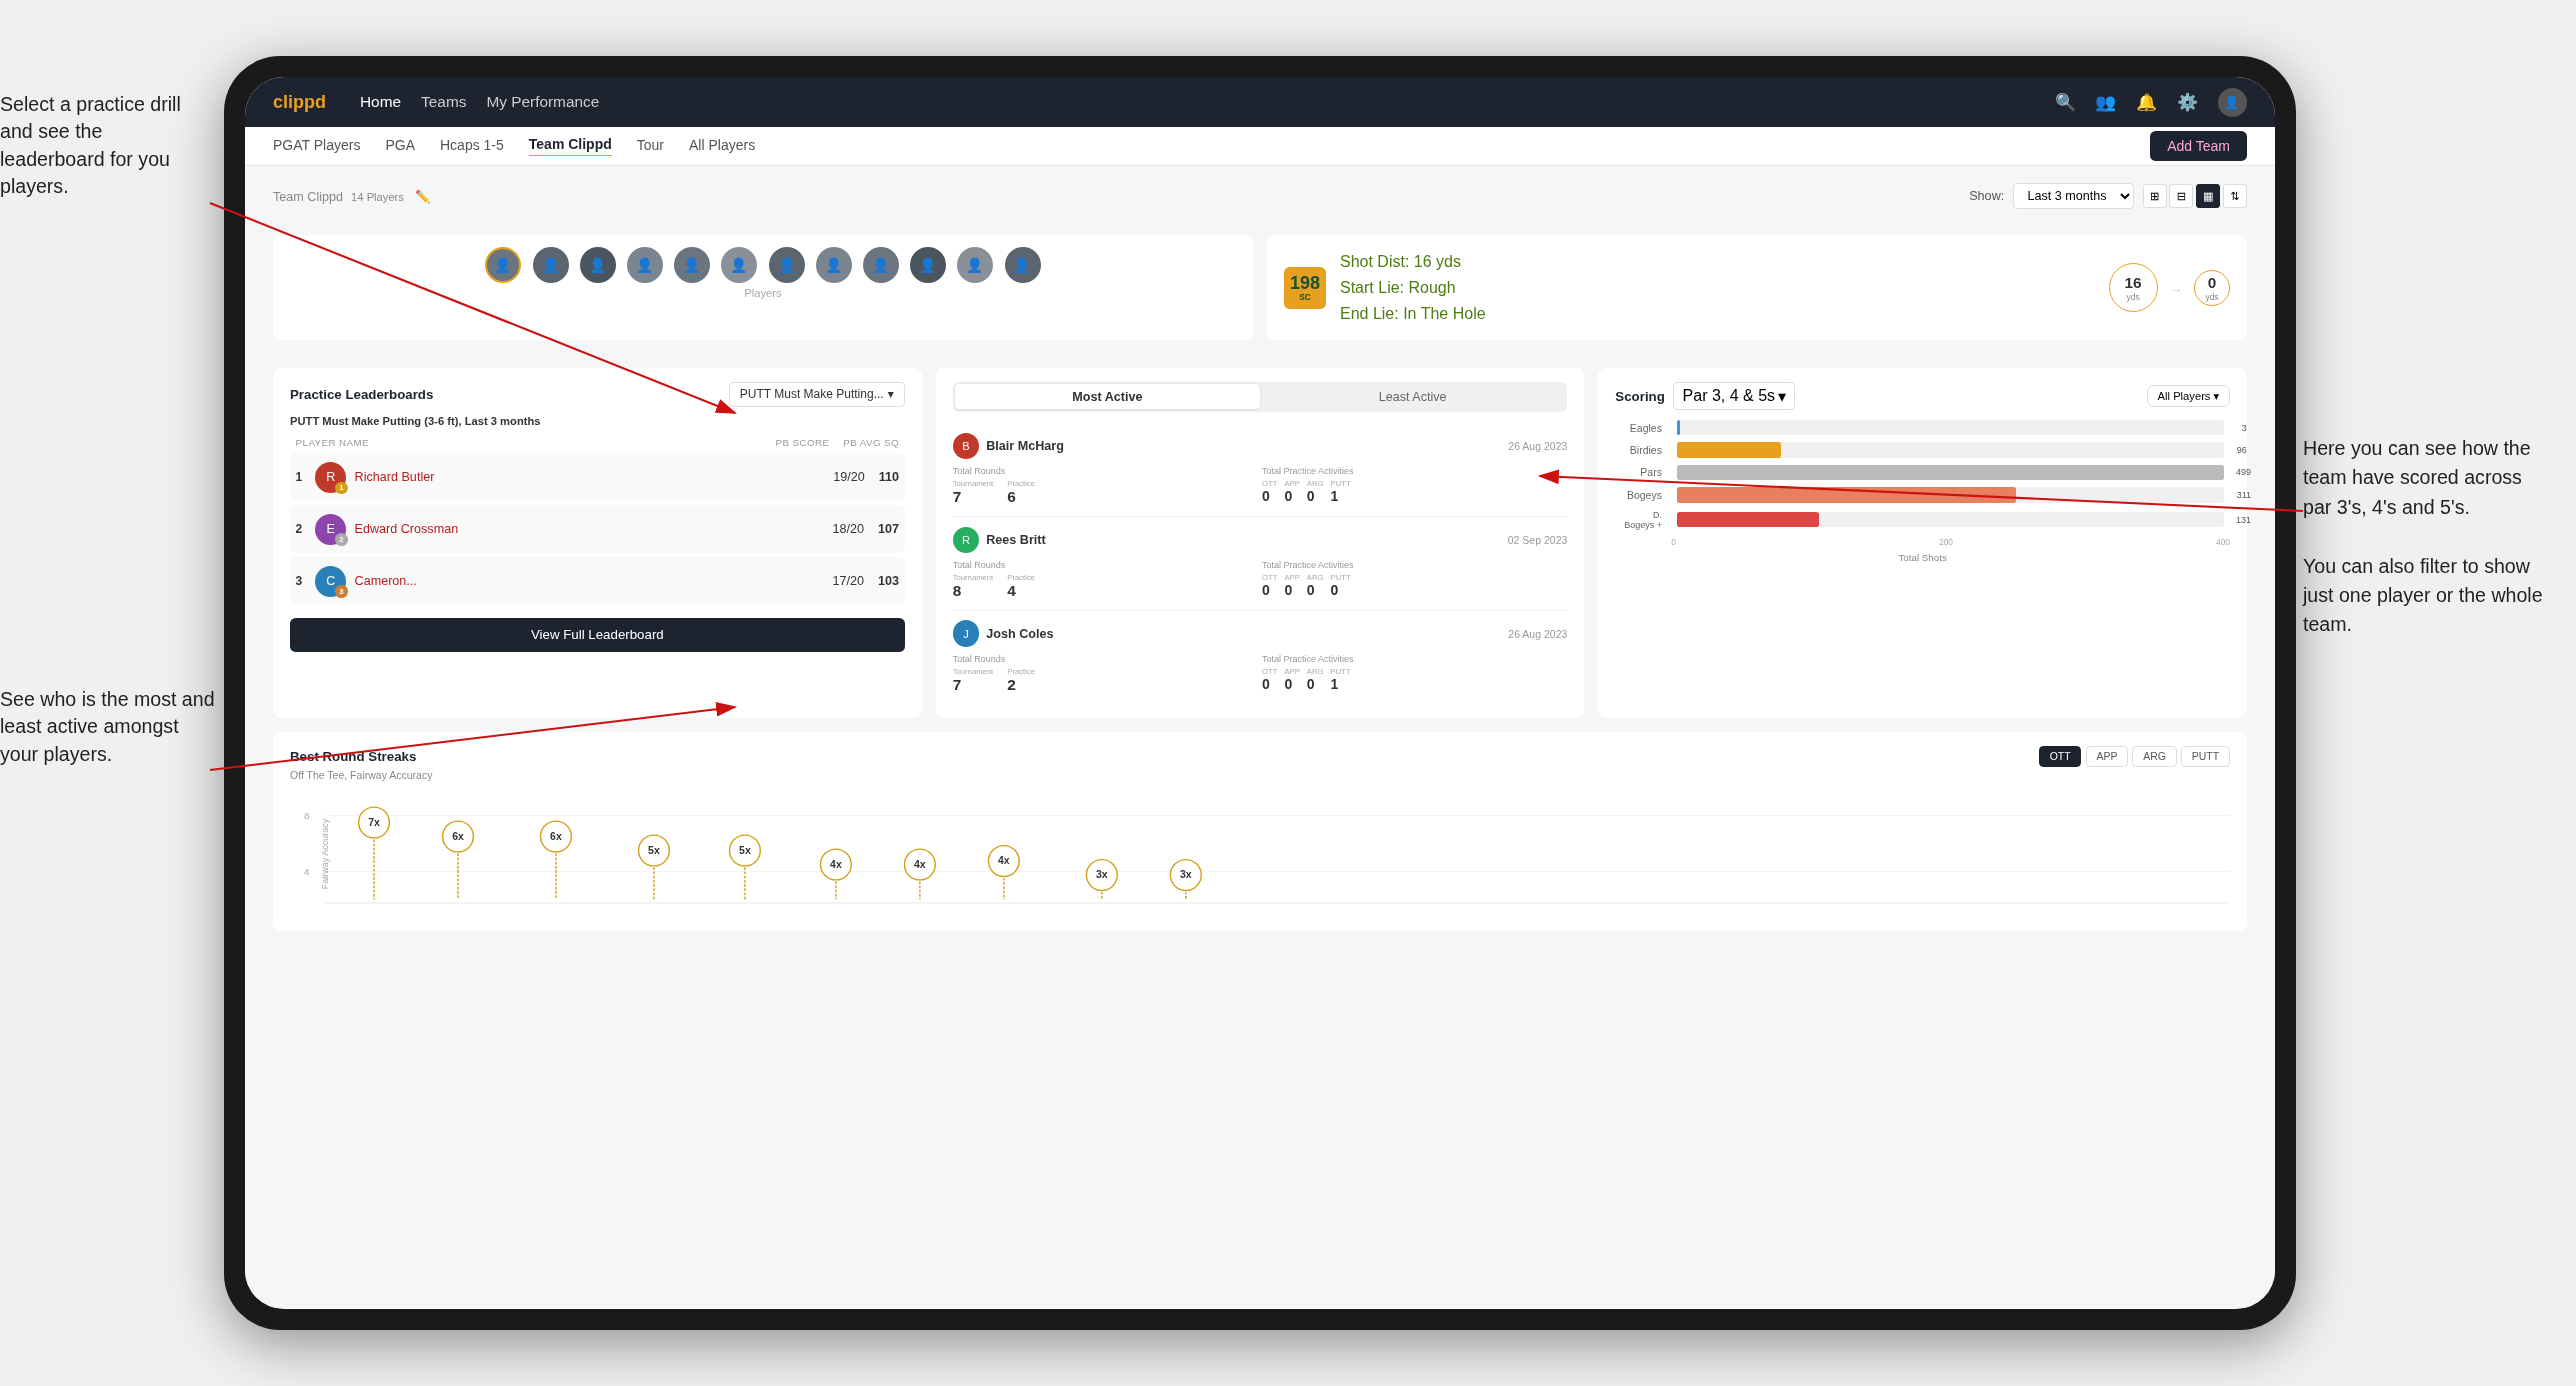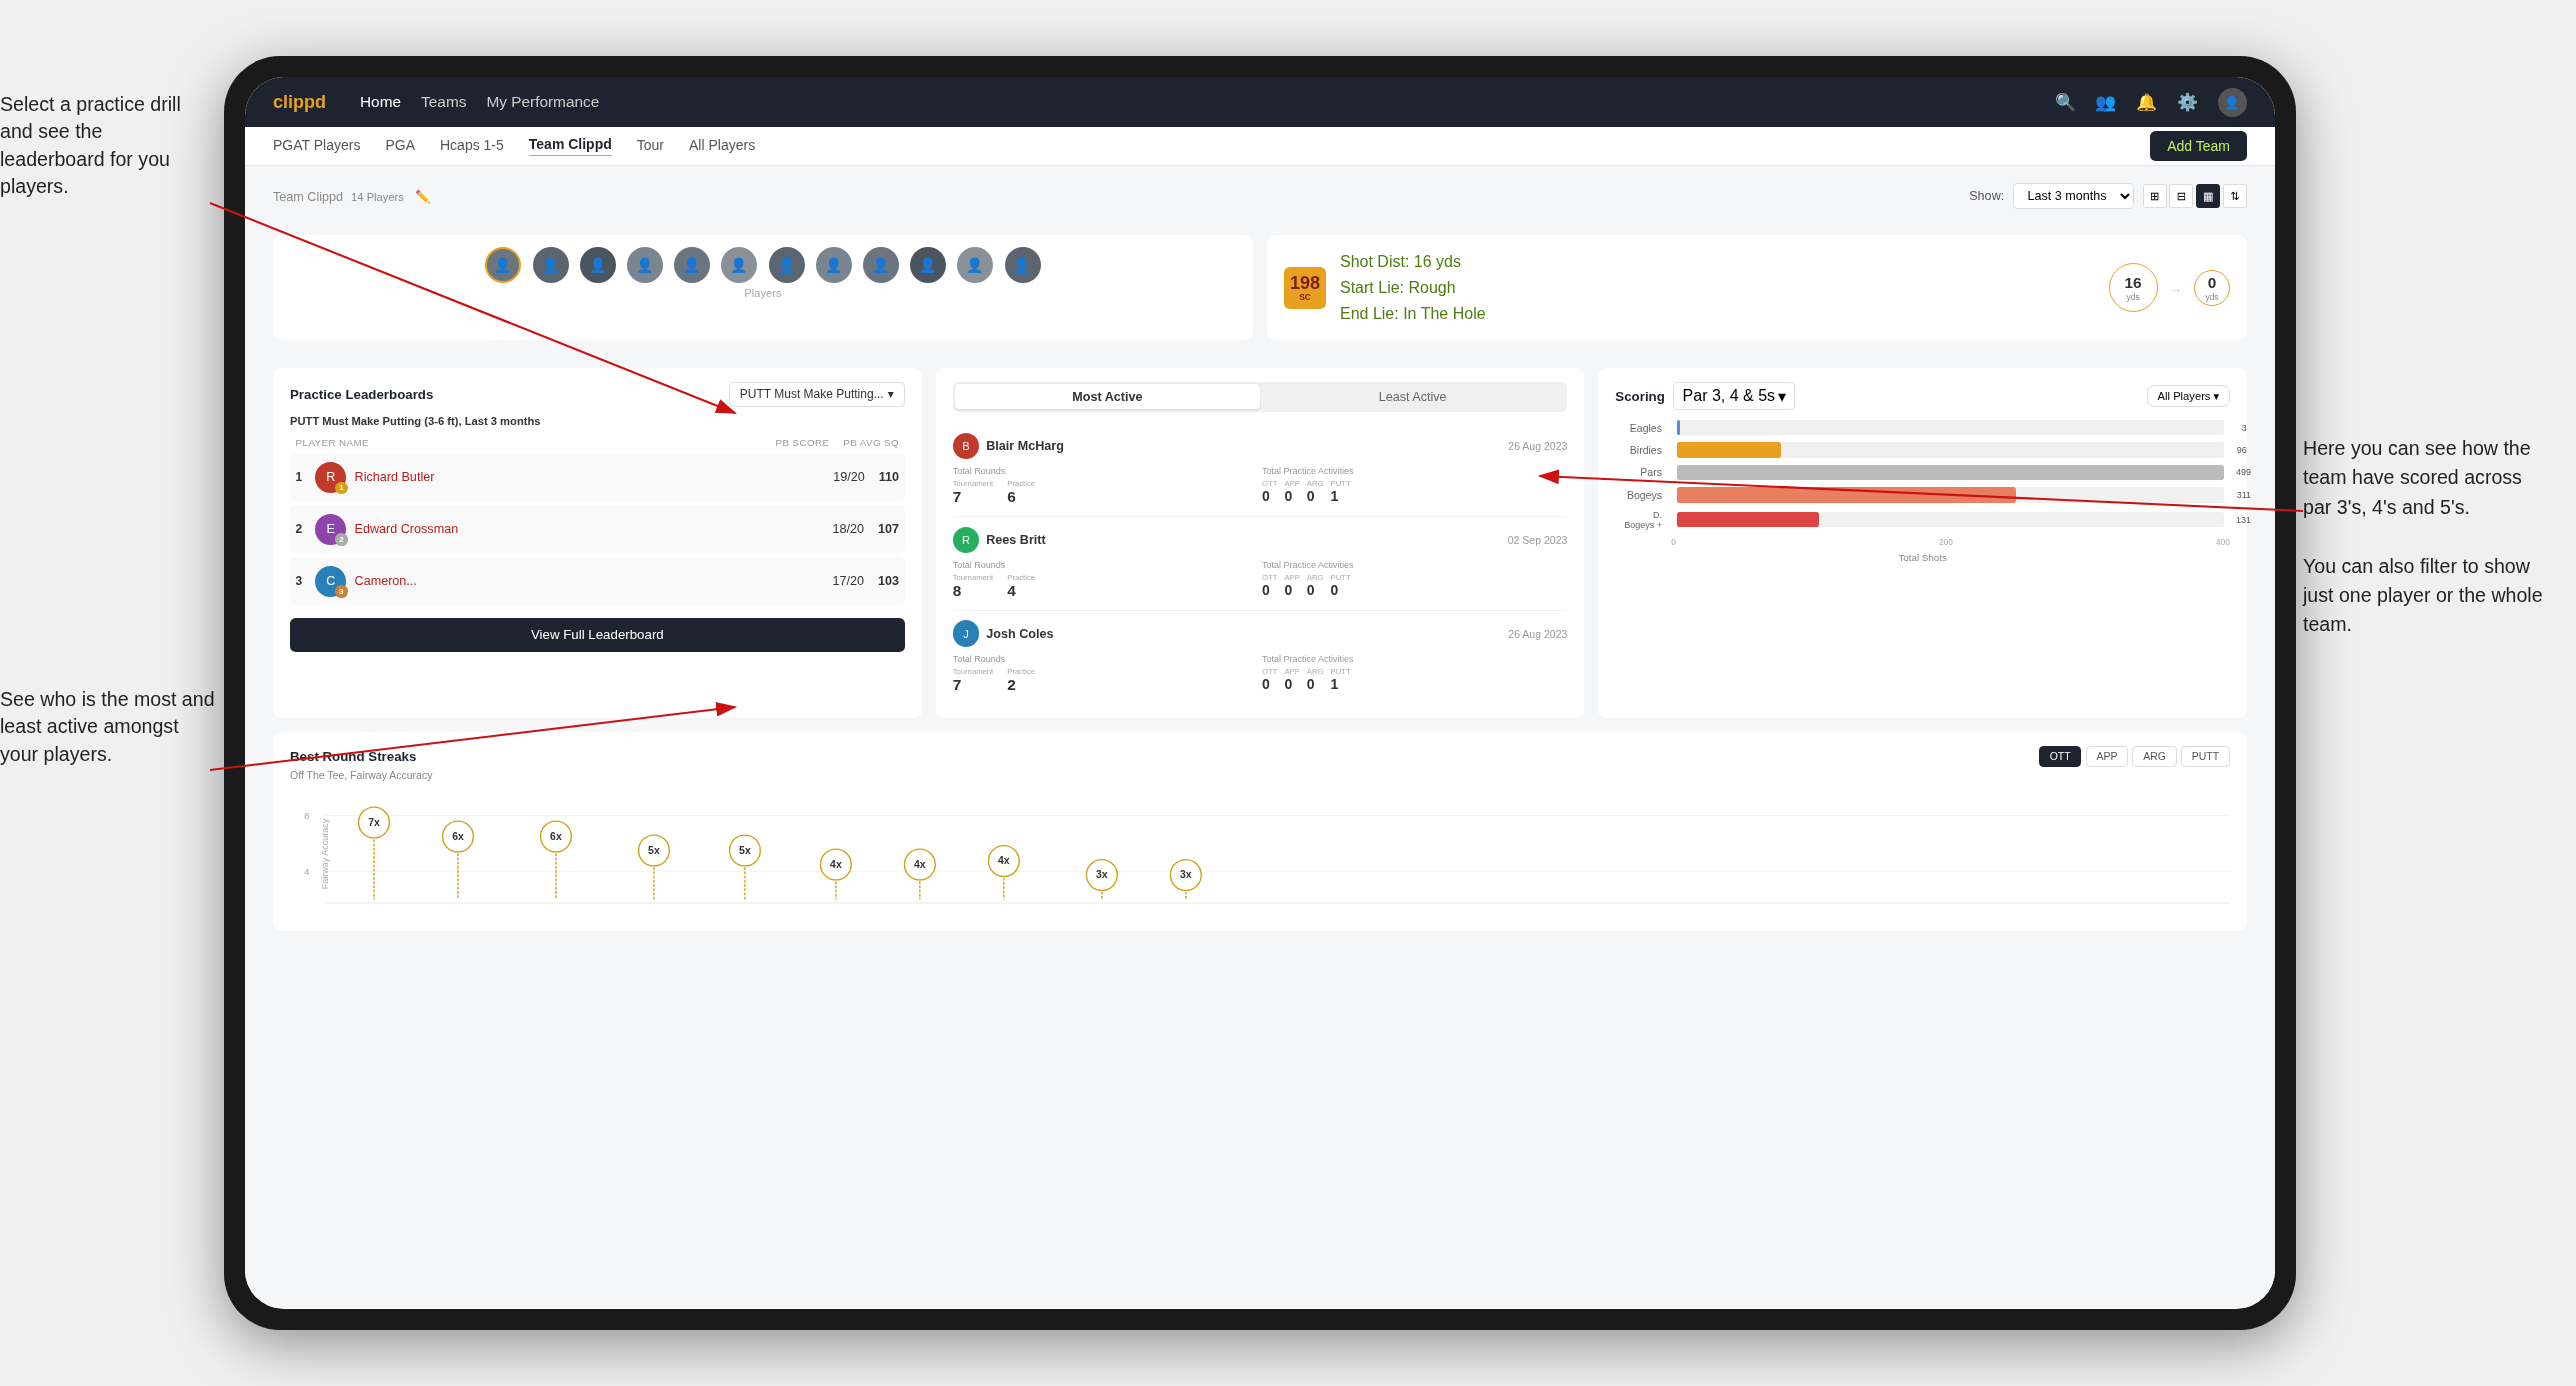--- a/index.html
+++ b/index.html
@@ -125,21 +125,21 @@
       padding-bottom: 2.8px;
     }
     .sub-nav-item.active {
       color: #1e2330;
       font-weight: 600;
       border-bottom: 1.4px solid #e8a020;
     }
     .add-team-btn {
       margin-left: auto;
       background: #1e2330;
-      color: #bef264;
+      color: #f9a8d4;
       border: none;
       border-radius: 5.6px;
       padding: 7px 17px;
       font-size: 14px;
       cursor: pointer;
     }
 
     
     .main-content {
       background: #f5f6f8;
@@ -213,21 +213,21 @@
       background: #fff;
       border-radius: 8.4px;
       padding: 14px 17px;
       margin-bottom: 14px;
       display: flex;
       align-items: center;
       gap: 14px;
     }
     .shot-badge {
       background: #e8a020;
-      color: #7f1d1d;
+      color: #14532d;
       font-size: 15.4px;
       font-weight: 700;
       width: 42px;
       height: 42px;
       border-radius: 5.6px;
       display: flex;
       flex-direction: column;
       align-items: center;
       justify-content: center;
     }

